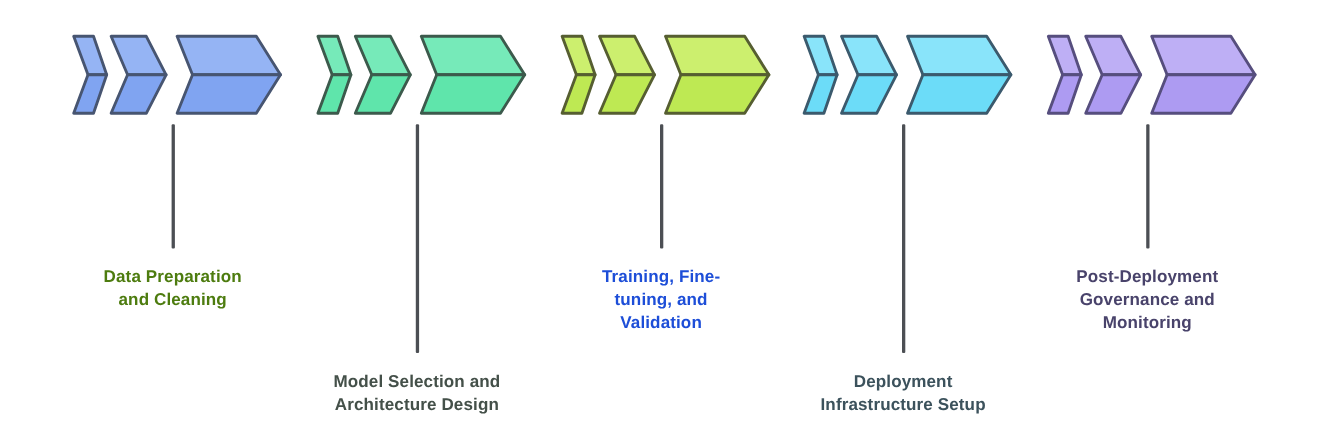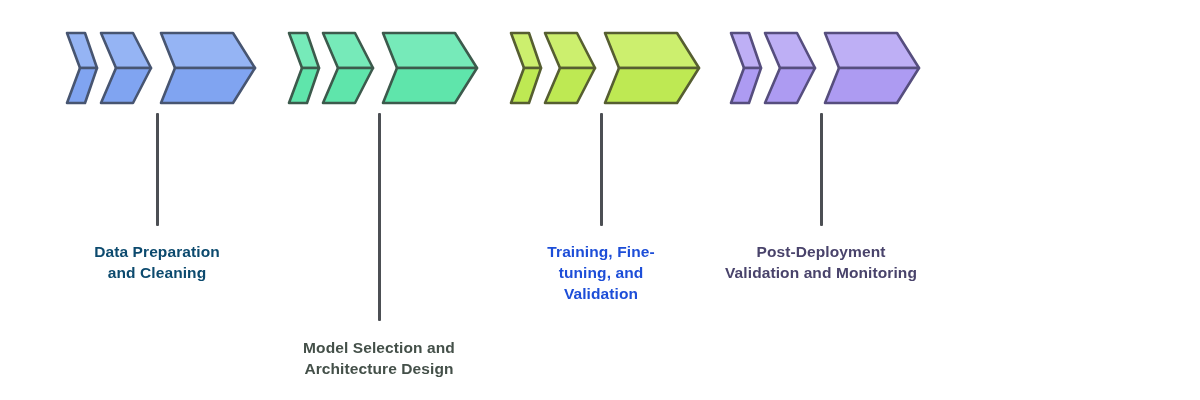--- a/index.html
+++ b/index.html
@@ -60,21 +60,21 @@
           <polygon class="top" points="40,0 72,0 90,35 55,35" fill="#95b4f4" stroke="#475571"></polygon>
           <polygon class="bottom" points="55,35 90,35 72,70 40,70" fill="#80a4f1" stroke="#475571"></polygon>
         </g>
         <g>
           <polygon class="top" points="100,0 172,0 194,35 114,35" fill="#95b4f4" stroke="#475571"></polygon>
           <polygon class="bottom" points="114,35 194,35 172,70 100,70" fill="#80a4f1" stroke="#475571"></polygon>
         </g>
       </svg>
     </div>
     <div class="connector" style="background: rgb(76, 79, 84);"></div>
-    <div class="label" style="color: #0c4a6e;">Data Preparation and Cleaning</div>
+    <div class="label" style="color: #4d7c0f;">Data Preparation and Cleaning</div>
   </div>
 
   <div class="stage long">
     <div class="chevrons">
       <svg width="200" height="76" viewBox="-3 -3 200 76" xmlns="http://www.w3.org/2000/svg">
         <g>
           <polygon class="top" points="6,0 24,0 36,35 19,35" fill="#76eab9" stroke="#3c5a4c"></polygon>
           <polygon class="bottom" points="19,35 36,35 24,70 6,70" fill="#5fe5ab" stroke="#3c5a4c"></polygon>
         </g>
         <g>
@@ -105,35 +105,55 @@
         <g>
           <polygon class="top" points="100,0 172,0 194,35 114,35" fill="#ccef6e" stroke="#565e31"></polygon>
           <polygon class="bottom" points="114,35 194,35 172,70 100,70" fill="#bee953" stroke="#565e31"></polygon>
         </g>
       </svg>
     </div>
     <div class="connector" style="background: rgb(76, 79, 84);"></div>
     <div class="label" style="color: #1d4ed8;">Training, Fine-tuning, and Validation</div>
   </div>
 
+  <div class="stage long">
+    <div class="chevrons">
+      <svg width="200" height="76" viewBox="-3 -3 200 76" xmlns="http://www.w3.org/2000/svg">
+        <g>
+          <polygon class="top" points="6,0 24,0 36,35 19,35" fill="#89e4fa" stroke="#3b5a6d"></polygon>
+          <polygon class="bottom" points="19,35 36,35 24,70 6,70" fill="#6cdcf8" stroke="#3b5a6d"></polygon>
+        </g>
+        <g>
+          <polygon class="top" points="40,0 72,0 90,35 55,35" fill="#89e4fa" stroke="#3b5a6d"></polygon>
+          <polygon class="bottom" points="55,35 90,35 72,70 40,70" fill="#6cdcf8" stroke="#3b5a6d"></polygon>
+        </g>
+        <g>
+          <polygon class="top" points="100,0 172,0 194,35 114,35" fill="#89e4fa" stroke="#3b5a6d"></polygon>
+          <polygon class="bottom" points="114,35 194,35 172,70 100,70" fill="#6cdcf8" stroke="#3b5a6d"></polygon>
+        </g>
+      </svg>
+    </div>
+    <div class="connector" style="background: rgb(76, 79, 84);"></div>
+    <div class="label" style="color: rgb(60, 82, 92);">Deployment Infrastructure Setup</div>
+  </div>
 
   <div class="stage short">
     <div class="chevrons">
       <svg width="200" height="76" viewBox="-3 -3 200 76" xmlns="http://www.w3.org/2000/svg">
         <g>
           <polygon class="top" points="6,0 24,0 36,35 19,35" fill="#beaff5" stroke="#564e7e"></polygon>
           <polygon class="bottom" points="19,35 36,35 24,70 6,70" fill="#ad9bf2" stroke="#564e7e"></polygon>
         </g>
         <g>
           <polygon class="top" points="40,0 72,0 90,35 55,35" fill="#beaff5" stroke="#564e7e"></polygon>
           <polygon class="bottom" points="55,35 90,35 72,70 40,70" fill="#ad9bf2" stroke="#564e7e"></polygon>
         </g>
         <g>
           <polygon class="top" points="100,0 172,0 194,35 114,35" fill="#beaff5" stroke="#564e7e"></polygon>
           <polygon class="bottom" points="114,35 194,35 172,70 100,70" fill="#ad9bf2" stroke="#564e7e"></polygon>
         </g>
       </svg>
     </div>
     <div class="connector" style="background: rgb(76, 79, 84);"></div>
-    <div class="label" style="color: rgb(73, 67, 107);">Post-Deployment Validation and Monitoring</div>
+    <div class="label" style="color: rgb(73, 67, 107);">Post-Deployment Governance and Monitoring</div>
   </div>
 
 </div>
 
 </body></html>

